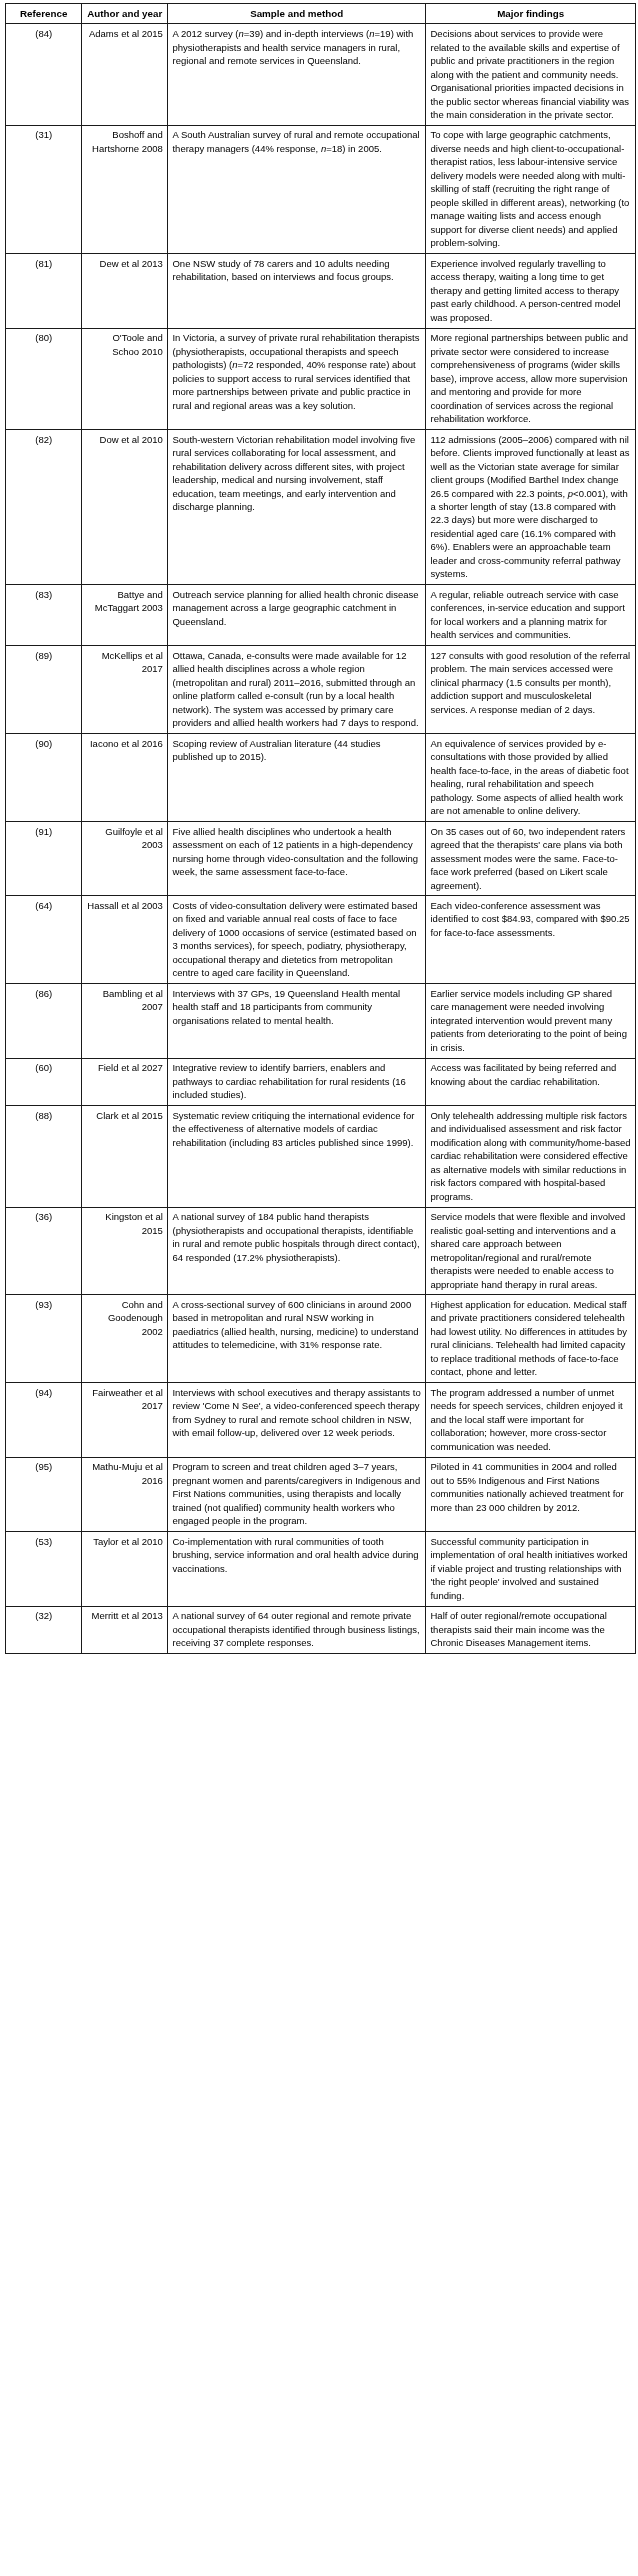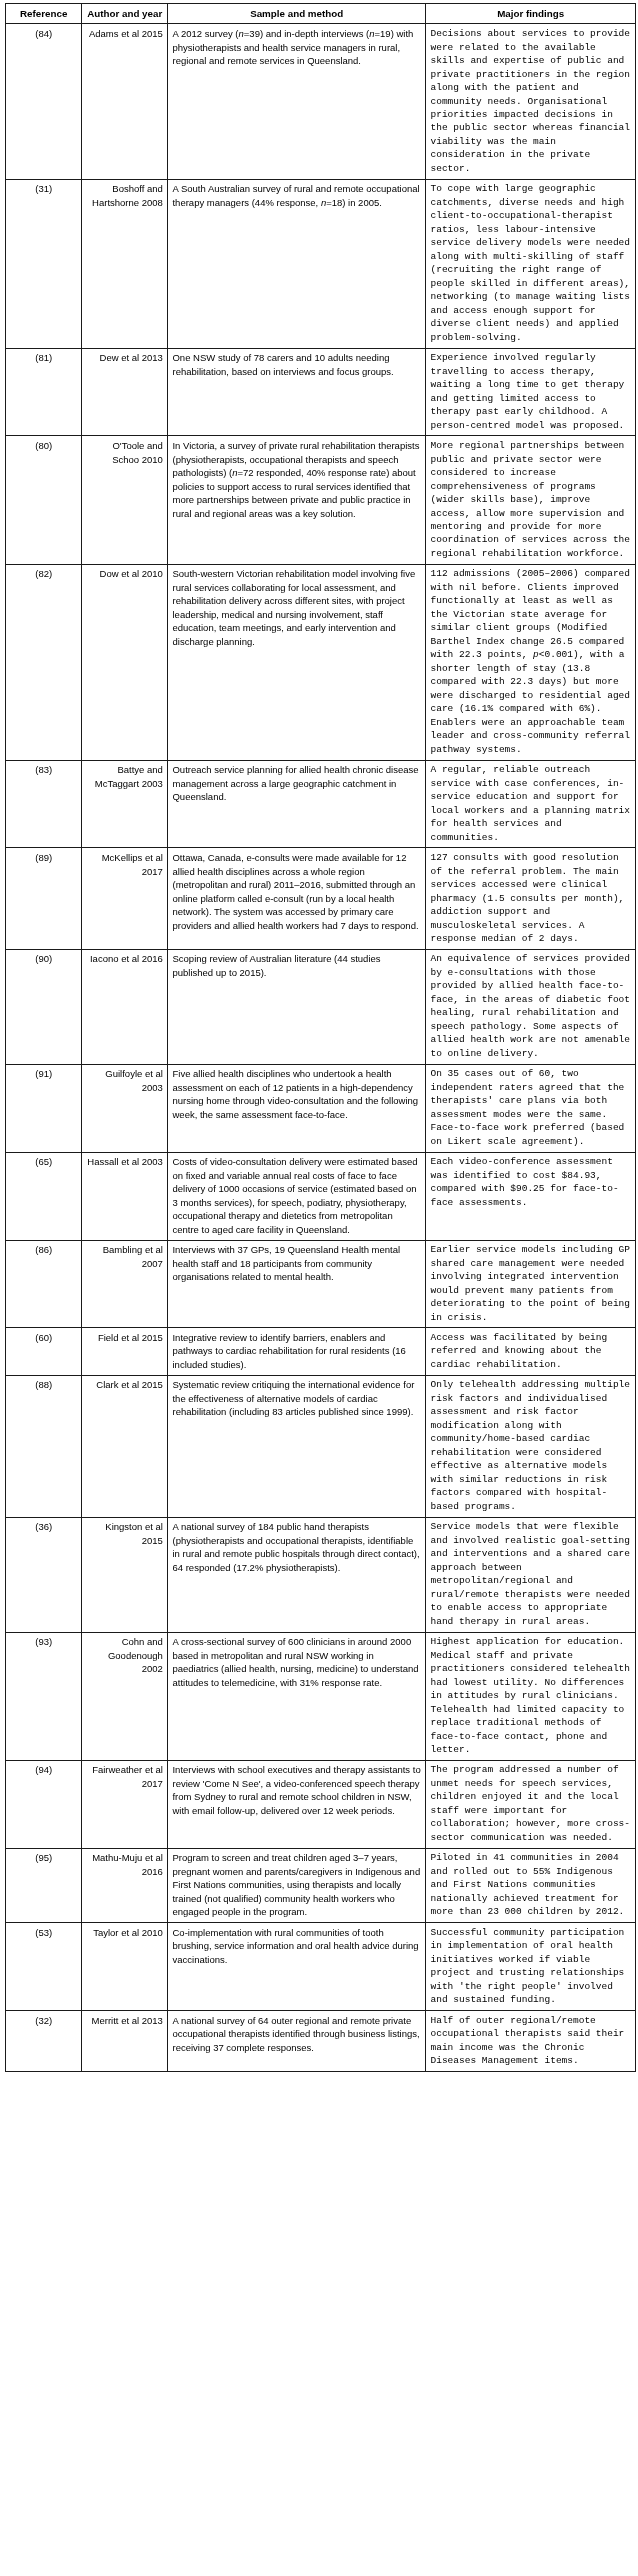--- a/index.html
+++ b/index.html
@@ -42,21 +42,21 @@
     padding-bottom: 2.6px;
   }
   col.c-ref   { width: 76px; }
   col.c-auth  { width: 86px; }
   col.c-samp  { width: 258px; }
   col.c-find  { width: 210px; }
 
   td.cell-ref  { text-align: center; }
   td.cell-auth { text-align: right; }
   td.cell-samp { text-align: left; }
-  td.cell-find { text-align: left; font-family: Liberation Mono, monospace; }
+  td.cell-find { text-align: left; }
 
   td .txt { display: block; }
   i, em { font-style: italic; }
 </style>
 </head>
 <body>
 
 <div class="page">
   <table class="evidence-table">
     <colgroup>
@@ -195,21 +195,21 @@
           </td>
           <td class="cell-samp">
             <span class="txt">Five allied health disciplines who undertook a health assessment on each of 12 patients in a high-dependency nursing home through video-consultation and the following week, the same assessment face-to-face.</span>
           </td>
           <td class="cell-find">
             <span class="txt">On 35 cases out of 60, two independent raters agreed that the therapists' care plans via both assessment modes were the same. Face-to-face work preferred (based on Likert scale agreement).</span>
           </td>
         </tr>
         <tr>
           <td class="cell-ref">
-            <span class="txt">(65)</span>
+            <span class="txt">(64)</span>
           </td>
           <td class="cell-auth">
             <span class="txt">Hassall et al 2003</span>
           </td>
           <td class="cell-samp">
             <span class="txt">Costs of video-consultation delivery were estimated based on fixed and variable annual real costs of face to face delivery of 1000 occasions of service (estimated based on 3 months services), for speech, podiatry, physiotherapy, occupational therapy and dietetics from metropolitan centre to aged care facility in Queensland.</span>
           </td>
           <td class="cell-find">
             <span class="txt">Each video-conference assessment was identified to cost $84.93, compared with $90.25 for face-to-face assessments.</span>
           </td>
@@ -226,21 +226,21 @@
           </td>
           <td class="cell-find">
             <span class="txt">Earlier service models including GP shared care management were needed involving integrated intervention would prevent many patients from deteriorating to the point of being in crisis.</span>
           </td>
         </tr>
         <tr>
           <td class="cell-ref">
             <span class="txt">(60)</span>
           </td>
           <td class="cell-auth">
-            <span class="txt">Field et al 2015</span>
+            <span class="txt">Field et al 2027</span>
           </td>
           <td class="cell-samp">
             <span class="txt">Integrative review to identify barriers, enablers and pathways to cardiac rehabilitation for rural residents (16 included studies).</span>
           </td>
           <td class="cell-find">
             <span class="txt">Access was facilitated by being referred and knowing about the cardiac rehabilitation.</span>
           </td>
         </tr>
         <tr>
           <td class="cell-ref">

